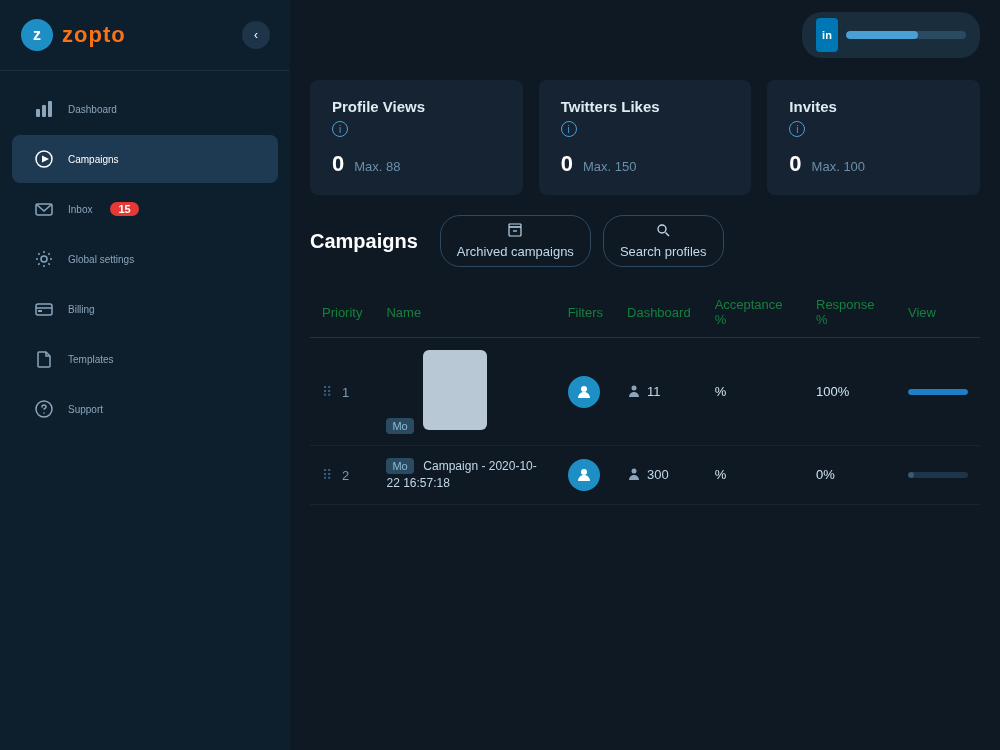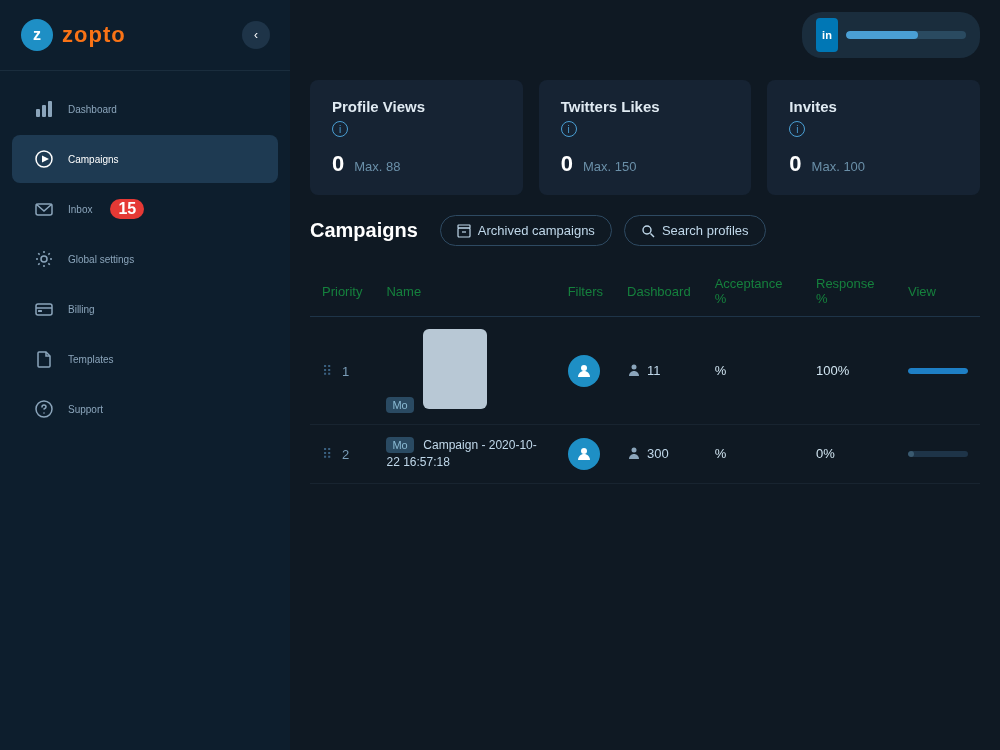--- a/index.html
+++ b/index.html
@@ -90,21 +90,21 @@
       font-size: 16px;
       color: #8ba5bb;
     }
     .nav-item.active .nav-icon { color: #fff; }
     .nav-label { font-size: 10px; }
     .badge {
       background: #e53935;
       color: #fff;
       border-radius: 12px;
       padding: 1px 8px;
-      font-size: 16px;
+      font-size: 11px;
       font-weight: 700;
       margin-left: 4px;
     }
 
     
     .main {
       flex: 1;
       background: #0f1923;
       overflow: hidden;
       display: flex;
@@ -229,20 +229,21 @@
       display: flex;
       align-items: center;
       gap: 7px;
       background: transparent;
       border: 1.5px solid #2e4a62;
       color: #c0d8ea;
       border-radius: 20px;
       padding: 7px 16px;
       font-size: 13px;
       cursor: pointer;
+      flex-direction: column;
     }
 
     
     .campaigns-table {
       width: 100%;
       border-collapse: collapse;
     }
     .campaigns-table th {
       text-align: left;
       padding: 10px 12px;

